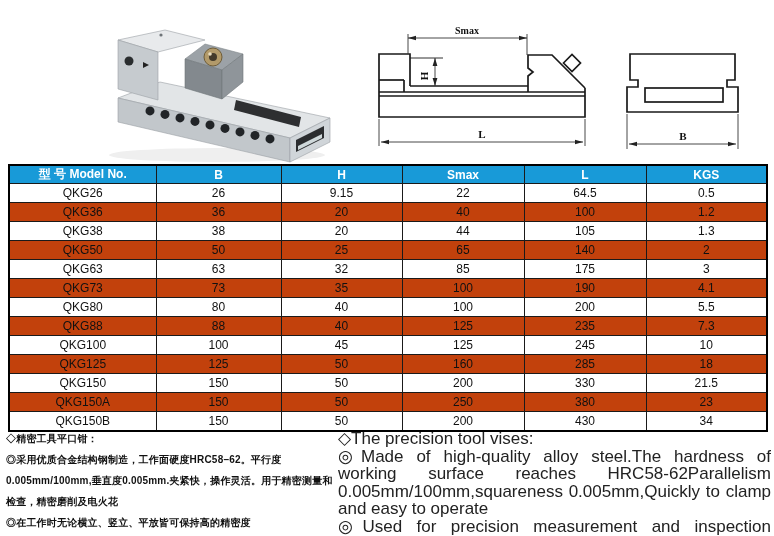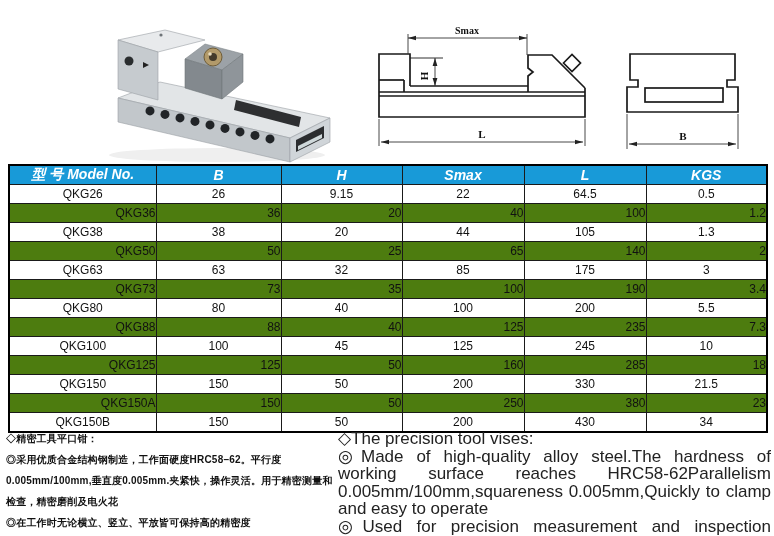--- a/index.html
+++ b/index.html
@@ -21,24 +21,24 @@
   table.spec {
     position:absolute; left:8px; top:164px; width:758px;
     border-collapse:collapse; table-layout:fixed;
     border:2px solid #000;
   }
   table.spec th, table.spec td {
     border:1px solid #1a1a1a; text-align:center; vertical-align:middle;
     font-size:12px; color:#111; padding:0; overflow:hidden; white-space:nowrap;
   }
   table.spec th {
-    background:#189ad8; color:#ffffff; font-weight:bold; height:16px; font-size:14px;font-style:italic;
+    background:#189ad8; color:#ffffff; font-weight:bold; height:16px; font-size:12px;
   }
   table.spec td { height:19px; background:#ffffff; }
-  table.spec tr.stripe td { background:#4d7c0f;text-align:right; }
+  table.spec tr.stripe td { background:#c2410c; }
   
   .desc-cn {
     position:absolute; left:6px; top:428px; width:330px;
     font-size:10px; line-height:21px; font-weight:bold; color:#111;
     letter-spacing:0.2px;
   }
   .desc-cn p { margin:0; }
   .desc-en {
     position:absolute; left:338px; top:430px; width:433px;
     font-size:17px; line-height:17.5px; color:#222; text-align:justify;
@@ -214,21 +214,21 @@
           <td>85</td>
           <td>175</td>
           <td>3</td>
         </tr>
         <tr class="stripe">
           <td>QKG73</td>
           <td>73</td>
           <td>35</td>
           <td>100</td>
           <td>190</td>
-          <td>3.4</td>
+          <td>4.1</td>
         </tr>
         <tr>
           <td>QKG80</td>
           <td>80</td>
           <td>40</td>
           <td>100</td>
           <td>200</td>
           <td>5.5</td>
         </tr>
         <tr class="stripe">

